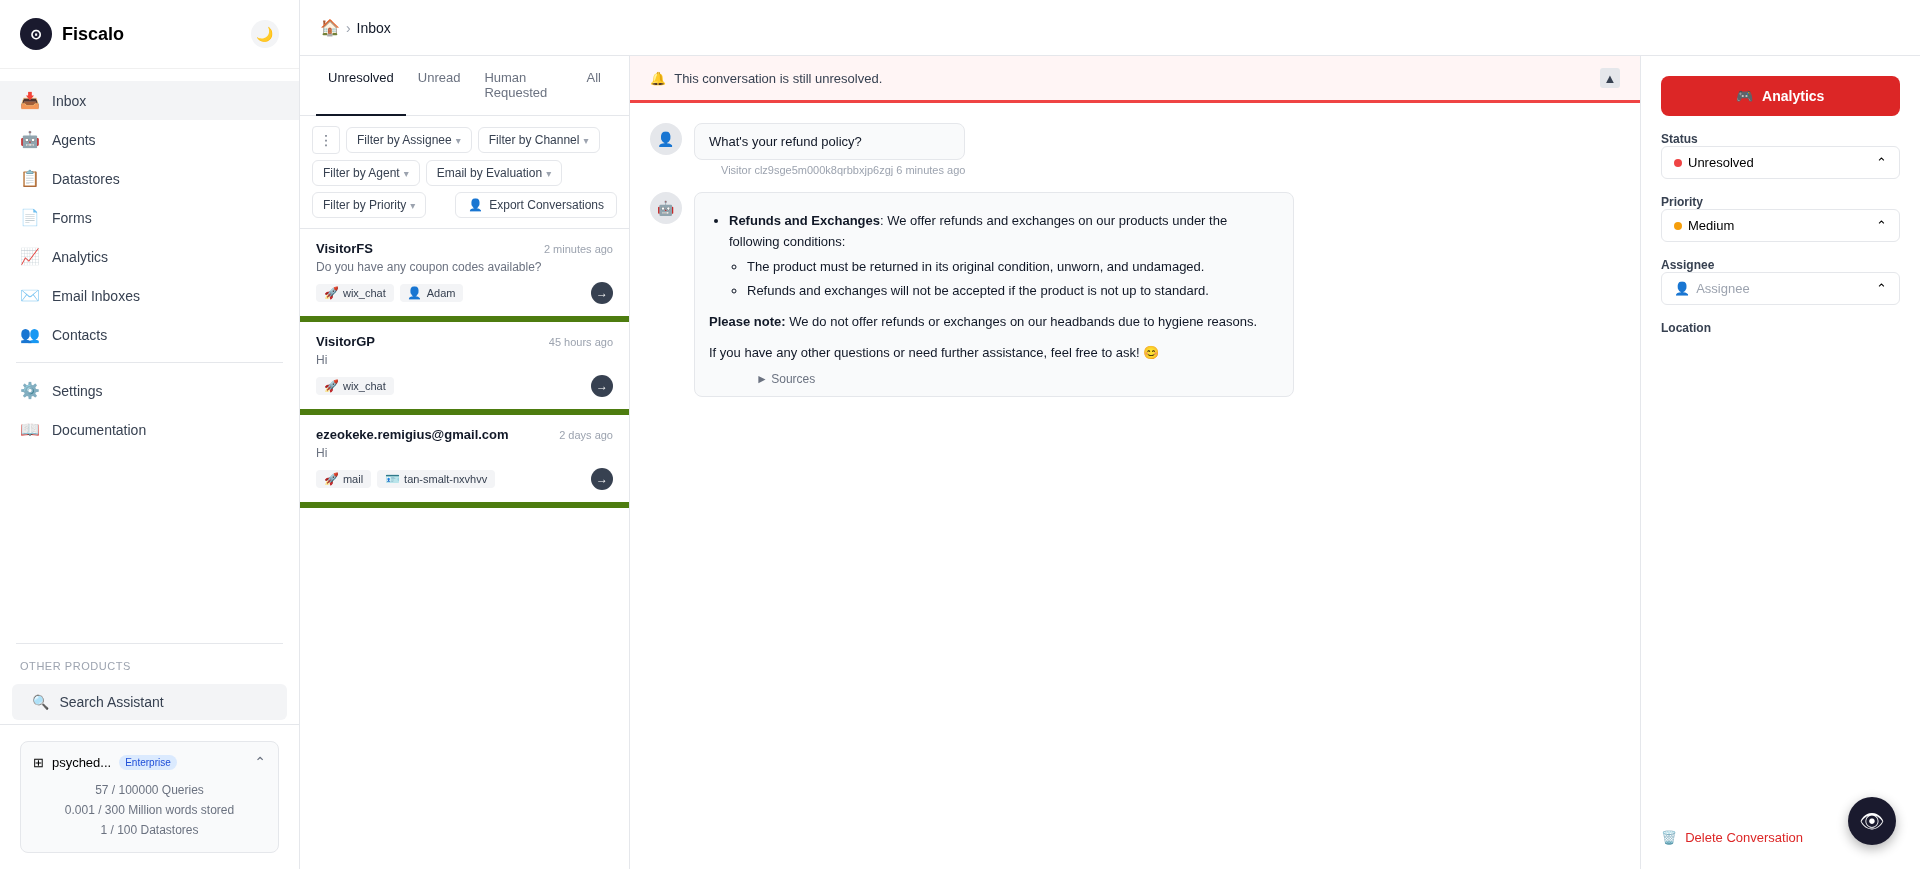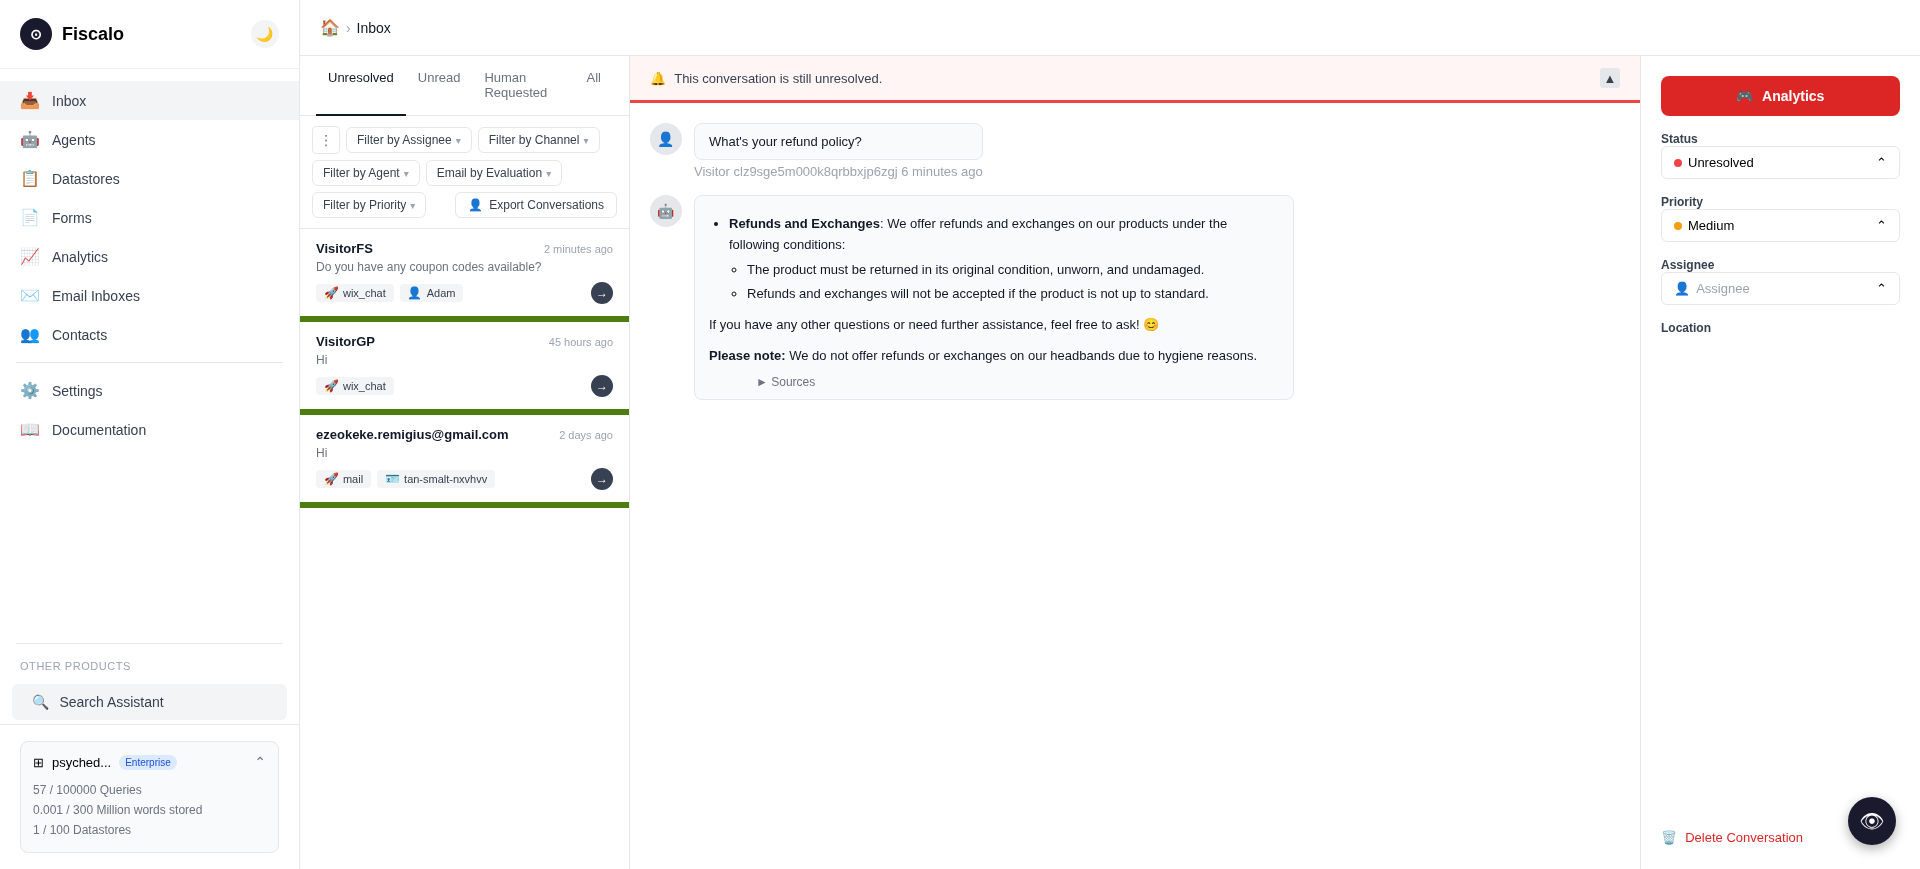--- a/index.html
+++ b/index.html
@@ -93,21 +93,21 @@
       font-weight: 500; font-size: 13px;
     }
     .enterprise-badge {
       background: #dbeafe;
       color: #1d4ed8;
       font-size: 10px;
       padding: 2px 6px;
       border-radius: 10px;
       font-weight: 500;
     }
-    .workspace-stats { font-size: 12px; color: #6b7280; }
+    .workspace-stats { font-size: 12px; color: #6b7280; text-align: center; }
     .stat-row { padding: 3px 0; }
 
     
     .main {
       flex: 1;
       display: flex;
       flex-direction: column;
       height: 100%;
       overflow: hidden;
     }
@@ -286,22 +286,23 @@
     .message-bubble {
       background: #f9fafb;
       border: 1px solid #e5e7eb;
       border-radius: 8px;
       padding: 10px 14px;
       font-size: 13px;
       color: #111827;
       max-width: 600px;
     }
     .message-meta {
-      font-size: 13px; color: #9ca3af;
+      font-size: 11px; color: #9ca3af;
       margin-top: 4px;
+      margin-left: 27px;
     }
     .message-body {
       font-size: 13px; color: #111827; line-height: 1.6;
     }
     .message-body ul { padding-left: 18px; }
     .message-body li { margin: 4px 0; }
     .sources-toggle {
       font-size: 12px; color: #6b7280; cursor: pointer; margin-top: 8px; margin-left: 47px;
     }
 
@@ -599,25 +600,25 @@
               <div class="message-body">
                 <ul style="margin-top: 8px; padding-left: 20px;">
                   <li>
                     <strong>Refunds and Exchanges</strong>: We offer refunds and exchanges on our products under the following conditions:
                     <ul style="margin-top: 4px;">
                       <li>The product must be returned in its original condition, unworn, and undamaged.</li>
                       <li>Refunds and exchanges will not be accepted if the product is not up to standard.</li>
                     </ul>
                   </li>
                 </ul>
-                <p style="margin-top: 10px;">If you have any other questions or need further assistance, feel free to ask! 😊</p>
                 <p style="margin-top: 10px;">
                   <strong>Please note:</strong>
                   <span> We do not offer refunds or exchanges on our headbands due to hygiene reasons.</span>
                 </p>
+                <p style="margin-top: 10px;">If you have any other questions or need further assistance, feel free to ask! 😊</p>
               </div>
               <div class="sources-toggle">► Sources</div>
             </div>
           </div>
         </div>
       </div>
     </div>
 
     <div class="right-panel">
       <button class="intervene-btn">

